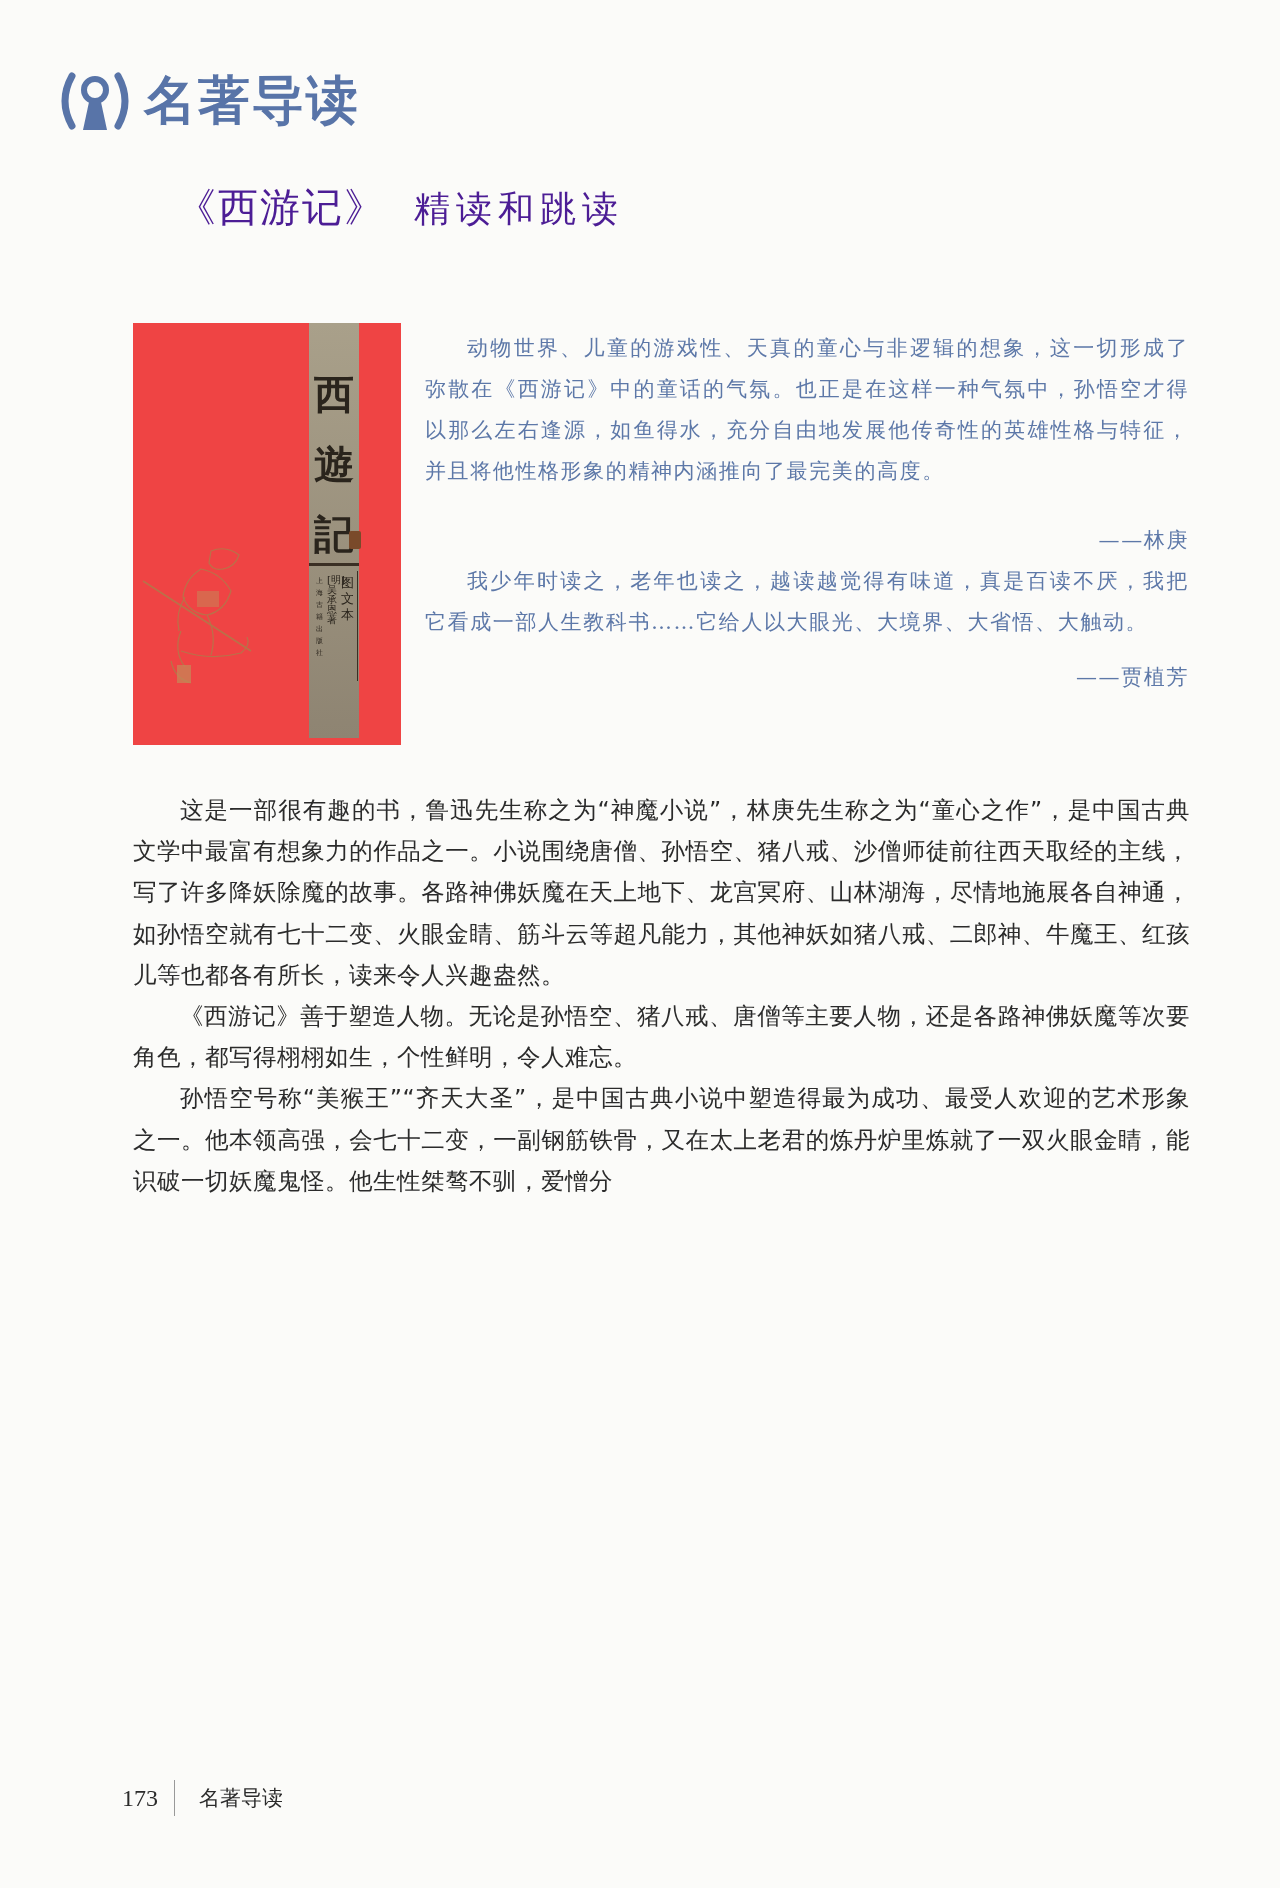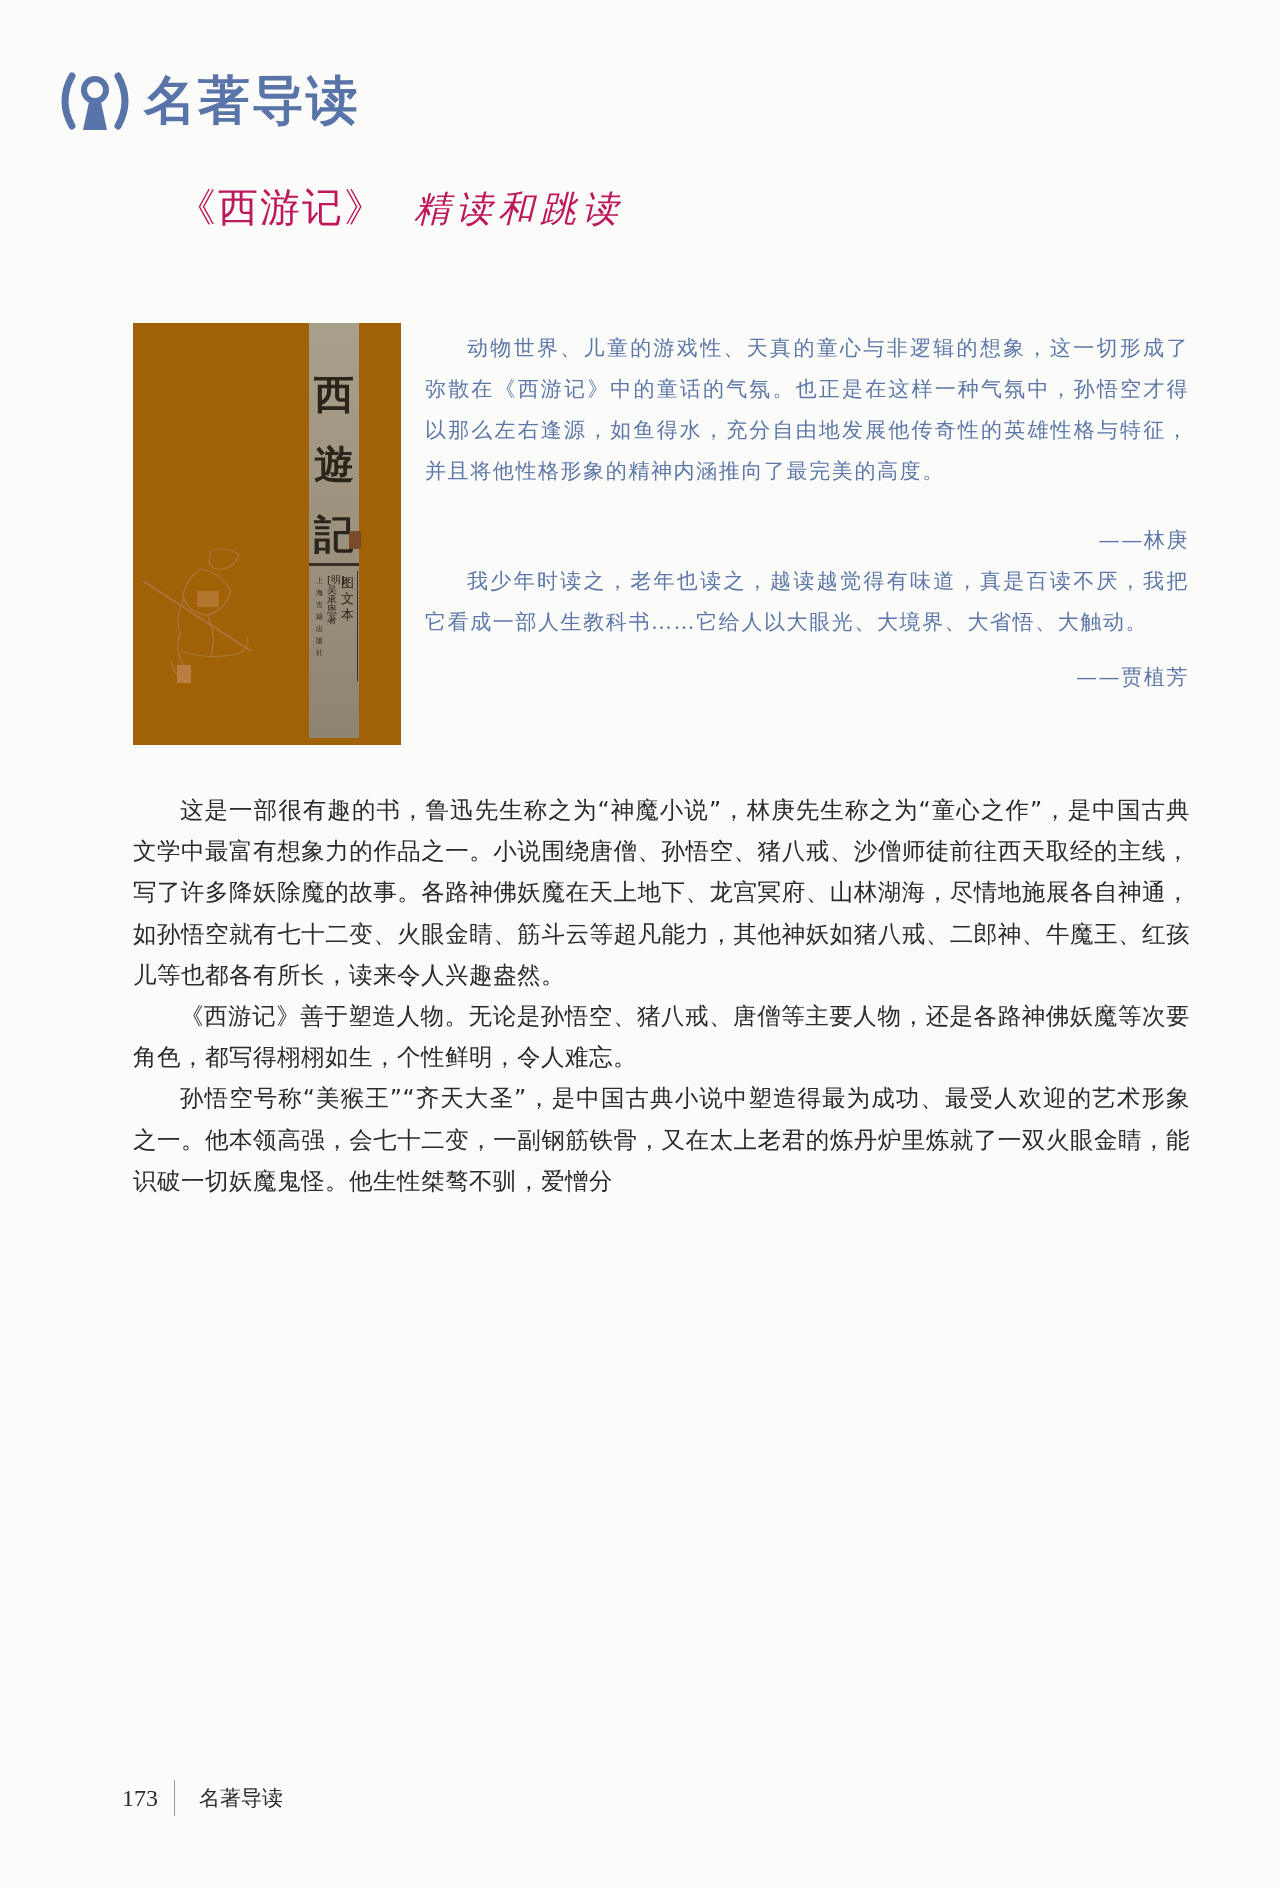--- a/index.html
+++ b/index.html
@@ -13,29 +13,29 @@
     position: absolute; left: 58px; top: 66px; height: 70px;
     display: flex; align-items: center;
   }
   .section-icon { width: 74px; height: 62px; margin-right: 12px; }
   .section-title {
     font-family: "DejaVu Sans", "Liberation Sans", sans-serif;
     font-size: 52px; font-weight: bold; color: #5874a8; letter-spacing: 2px;
   }
   .article-title {
     position: absolute; left: 176px; top: 180px;
-    font-size: 40px; color: #be185d; letter-spacing: 2px;
+    font-size: 40px; color: #4c1d95; letter-spacing: 2px;
     display: flex; align-items: baseline;
   }
   .article-title .book { margin-right: 28px; }
-  .article-title .sub { font-size: 36px; letter-spacing: 6px; font-style: italic; }
+  .article-title .sub { font-size: 36px; letter-spacing: 6px; }
 
   .cover {
     position: absolute; left: 133px; top: 323px; width: 268px; height: 422px;
-    background: #a16207; overflow: hidden;
+    background: #ef4444; overflow: hidden;
   }
   .cover .strip {
     position: absolute; left: 176px; top: 0; width: 50px; height: 415px;
     background: linear-gradient(#a9a08a, #8e8472);
   }
   .cover .cover-title {
     position: absolute; left: 178px; top: 36px; width: 46px;
     font-size: 40px; line-height: 70px; color: #2a241c; text-align: center;
     font-weight: bold;
   }

